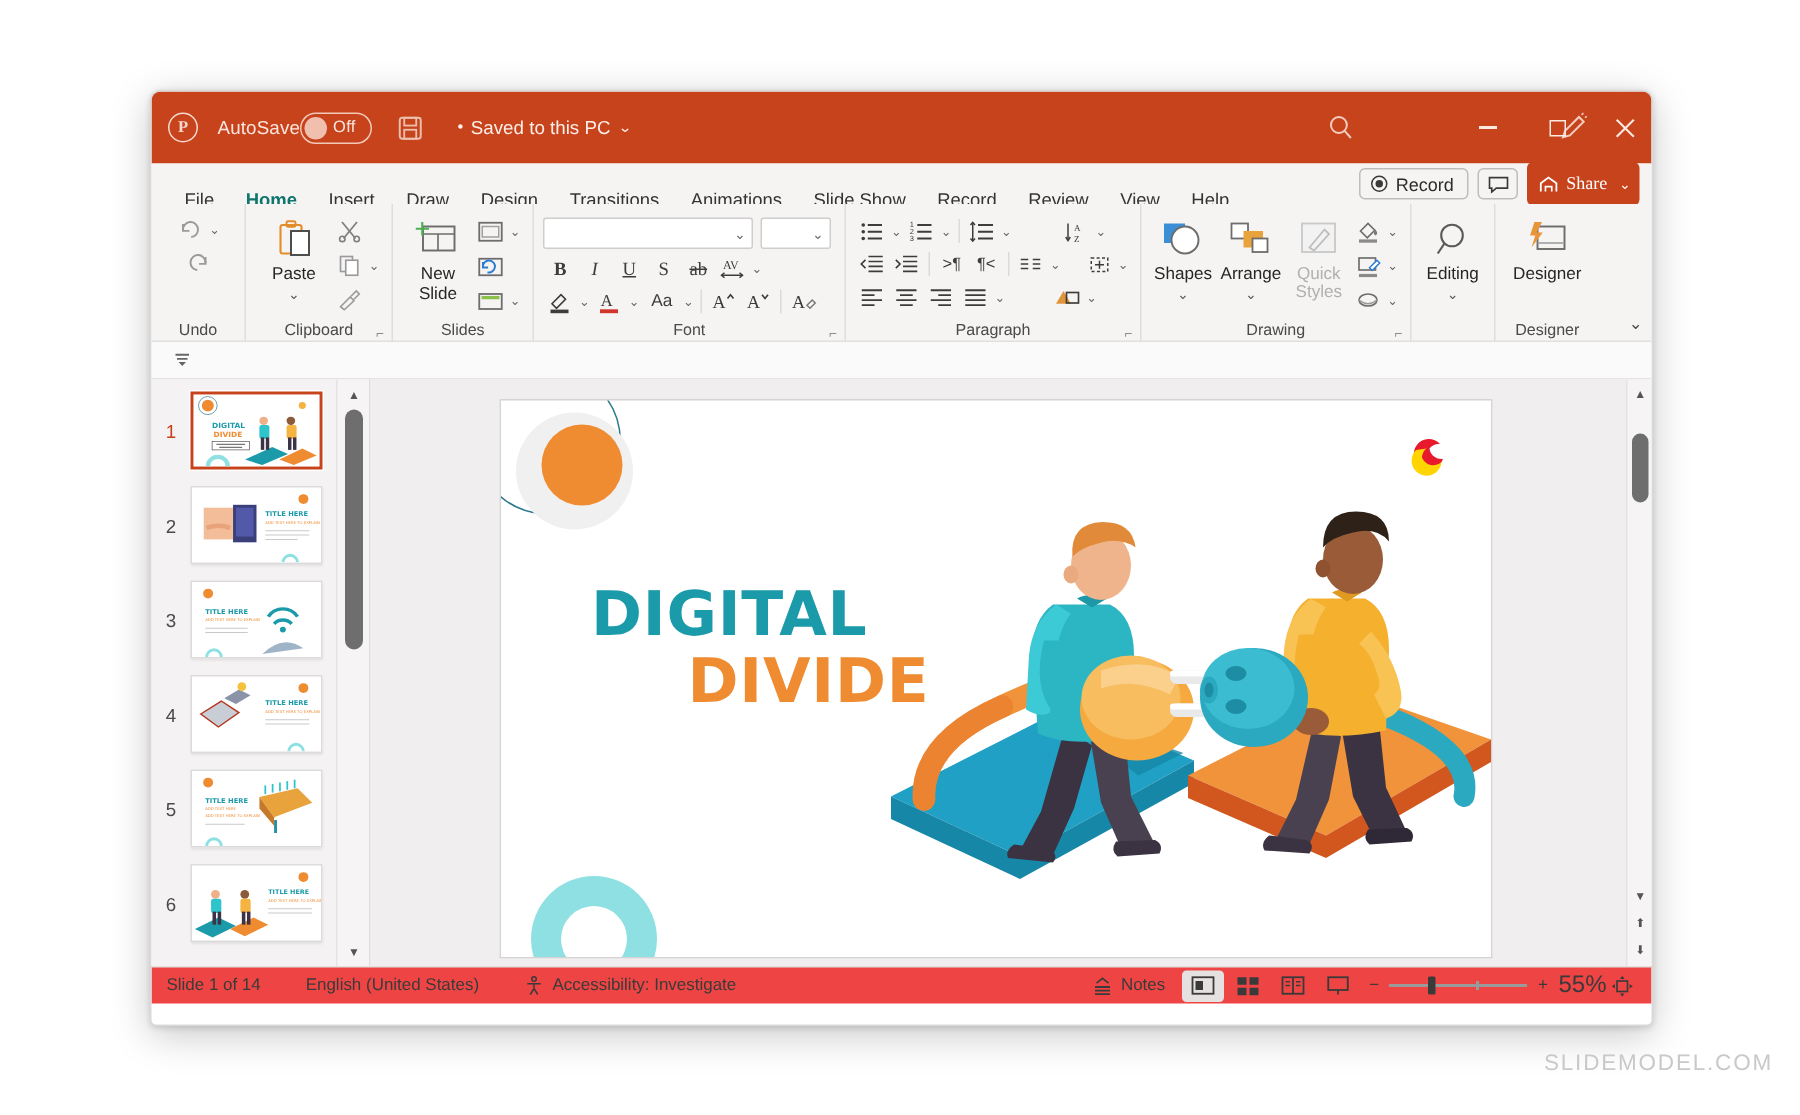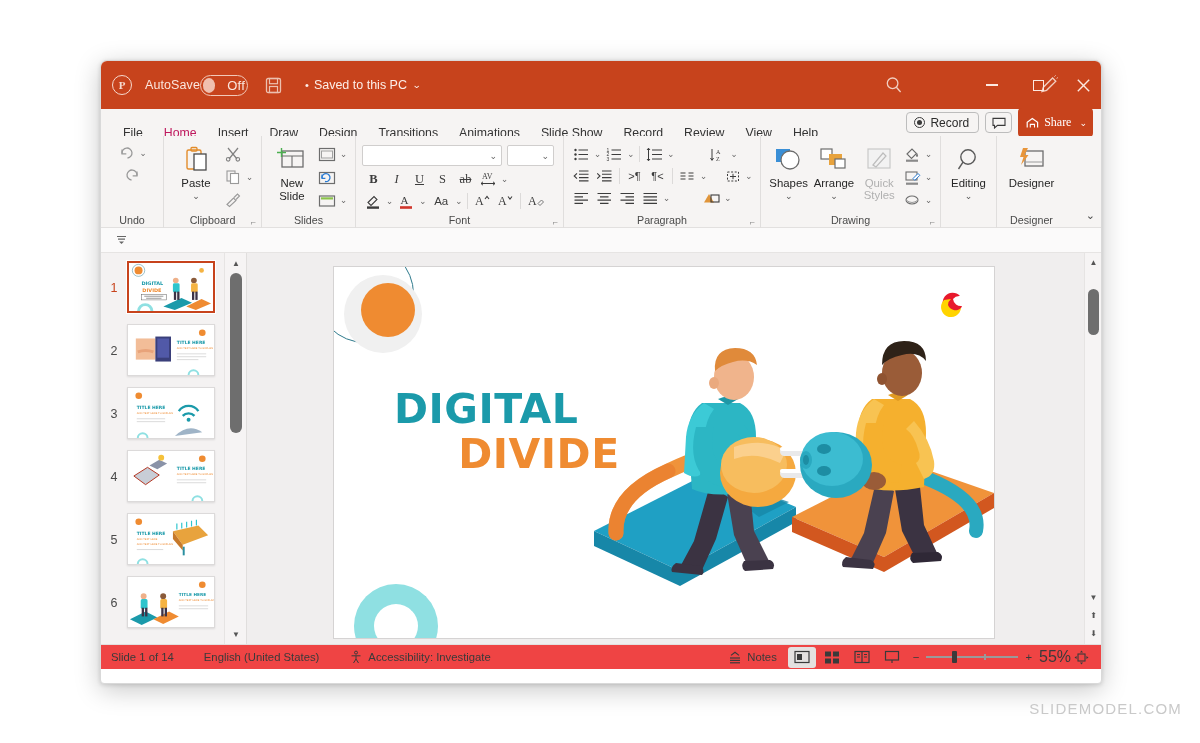--- a/index.html
+++ b/index.html
@@ -54,21 +54,21 @@
     border: 1.3px solid #f2c8b8;
     display: flex; align-items: center;
     padding: 0 2px;
     position: relative;
   }
   .toggle .knob {
     width: 15px; height: 15px; border-radius: 50%;
     background: #f0bfae;
   }
   .toggle .off-text {
-    font-size: 13px; color: #fbe6de; margin-left: 12px; letter-spacing: .2px;
+    font-size: 11px; color: #fbe6de; margin-left: 4px; letter-spacing: .2px;
   }
   .save-icon {
     margin-left: 17px; margin-right: 18px;
     width: 17px; height: 17px;
     opacity: .85;
   }
   .filename {
     font-size: 12.5px; color: #fdeee8; white-space: nowrap;
   }
   .sep-dot { margin: 0 5px; font-size: 11px; }
@@ -105,21 +105,21 @@
     color: #343434;
   }
   .tab {
     padding: 3px 10px 2px 10px;
     margin-right: 1px;
     position: relative;
     white-space: nowrap;
     line-height: 18px;
     margin-top: 20px;
   }
-  .tab.active { font-weight: normal; color: #be185d; }
+  .tab.active { font-weight: bold; color: #0f766e; }
   .tab.active:after {
     content: ""; position: absolute;
     left: 9px; right: 9px; bottom: -3px; height: 2.2px;
     background: #c7431c; border-radius: 1px;
   }
   .tabs-right {
     position: absolute; right: 8px; top: 0; height: 27px;
     display: flex; align-items: center; gap: 6px;
   }
   .rec-btn {

